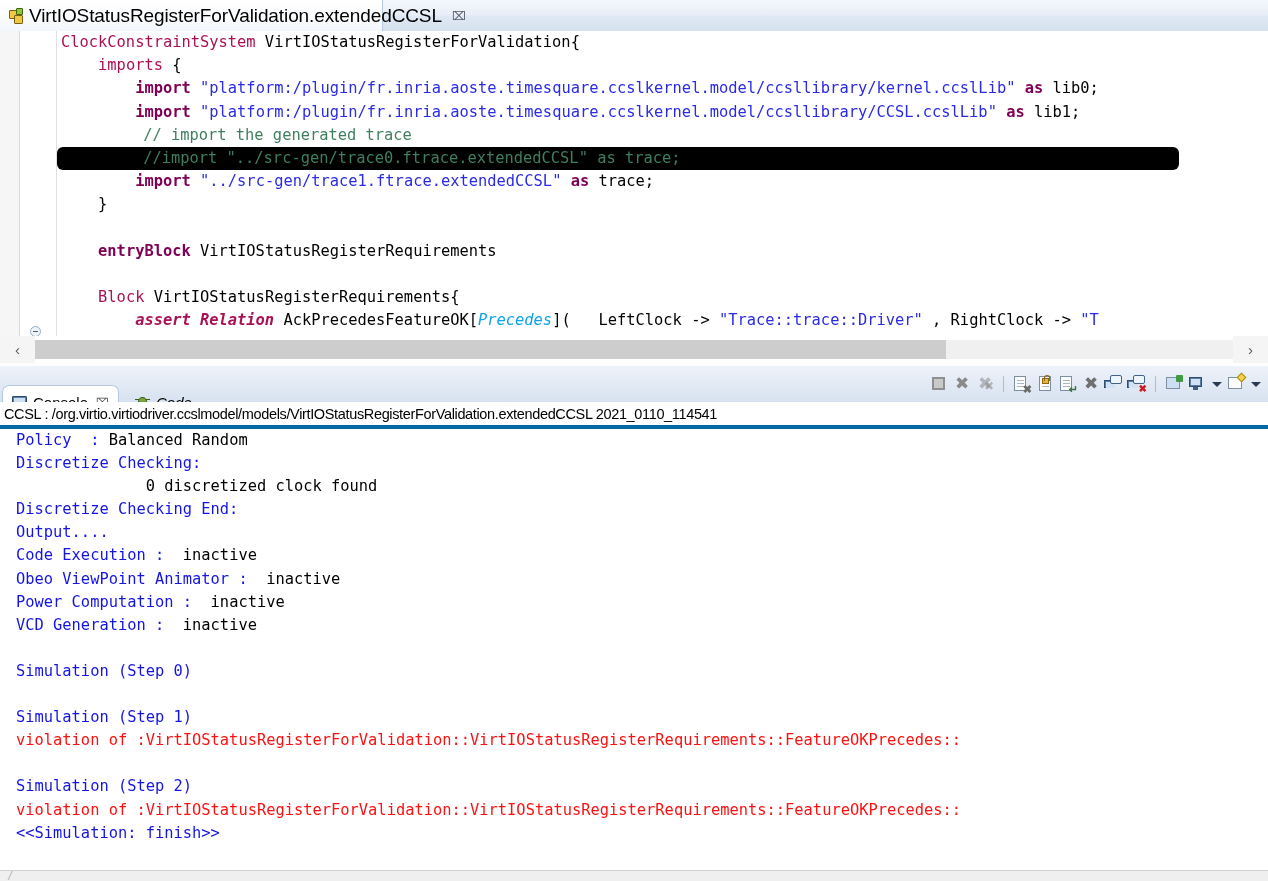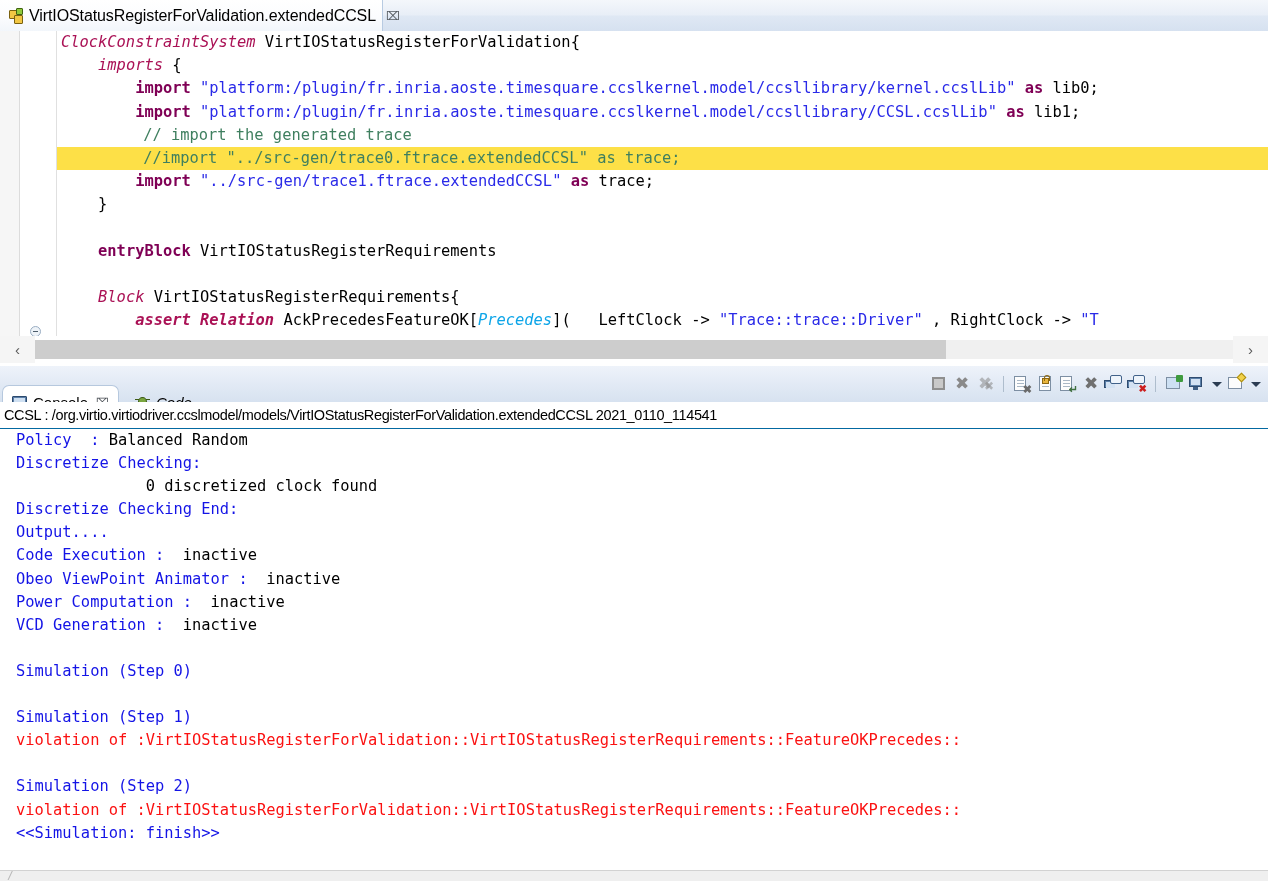--- a/index.html
+++ b/index.html
@@ -39,21 +39,21 @@
     height: 31px;
     padding: 0 10px 0 8px;
     display: flex;
     align-items: center;
     gap: 6px;
     background: linear-gradient(to bottom, #ffffff 0%, #fbfcfe 55%, #f2f6fb 100%);
     border-right: 1px solid #b8cbe2;
     box-sizing: border-box;
   }
   .tab-label {
-    font-size: 16px;
+    font-size: 19px;
     color: #000000;
     white-space: nowrap;
     letter-spacing: -0.1px;
   }
   .tab-close {
     font-size: 12px;
     color: #555b61;
     margin-left: 4px;
     line-height: 1;
   }
@@ -128,23 +128,23 @@
     position: absolute;
     left: 57px; top: 0;
     width: 1211px; height: 305px;
     font-family: "DejaVu Sans Mono", monospace;
     font-size: 15.4px;
     line-height: 23.2px;
     white-space: pre;
     color: #000000;
   }
   .cline { height: 23.2px; padding-left: 4px; }
-  .cline.hl { background: #fde047; width: 1211px; box-sizing: border-box; }
+  .cline.hl { background: #000000; width: 1122px; box-sizing: border-box; border-radius: 6px; }
   .kw   { color: #7f0055; font-weight: bold; }
-  .kwi  { color: #aa1155; font-style: italic; }
+  .kwi  { color: #aa1155; }
   .kwib { color: #aa1155; font-style: italic; font-weight: bold; }
   .str  { color: #2a2ae8; }
   .cmt  { color: #3f7f5f; margin-left: 8px; }
   .typ  { color: #0ea5e8; font-style: italic; }
 
   
   #hscroll {
     position: absolute;
     left: 0; top: 336px;
     width: 1268px; height: 27px;
@@ -372,21 +372,21 @@
   .ic-redx {
     position: absolute; right: 0px; bottom: 1px;
     color: #cc1f1f; font-size: 10px; font-weight: bold; line-height: 9px;
   }
 
   
   #console-header {
     position: absolute;
     left: 0; top: 36px;
     width: 1268px; height: 27px;
-    border-bottom: 1px solid #0369a1;
+    border-bottom: 4px solid #0369a1;
     box-sizing: border-box;
     display: flex;
     align-items: center;
     background: #ffffff;
   }
   #console-header .path {
     font-family: "Liberation Sans", sans-serif;
     font-size: 14.5px;
     color: #000000;
     padding-left: 4px;

